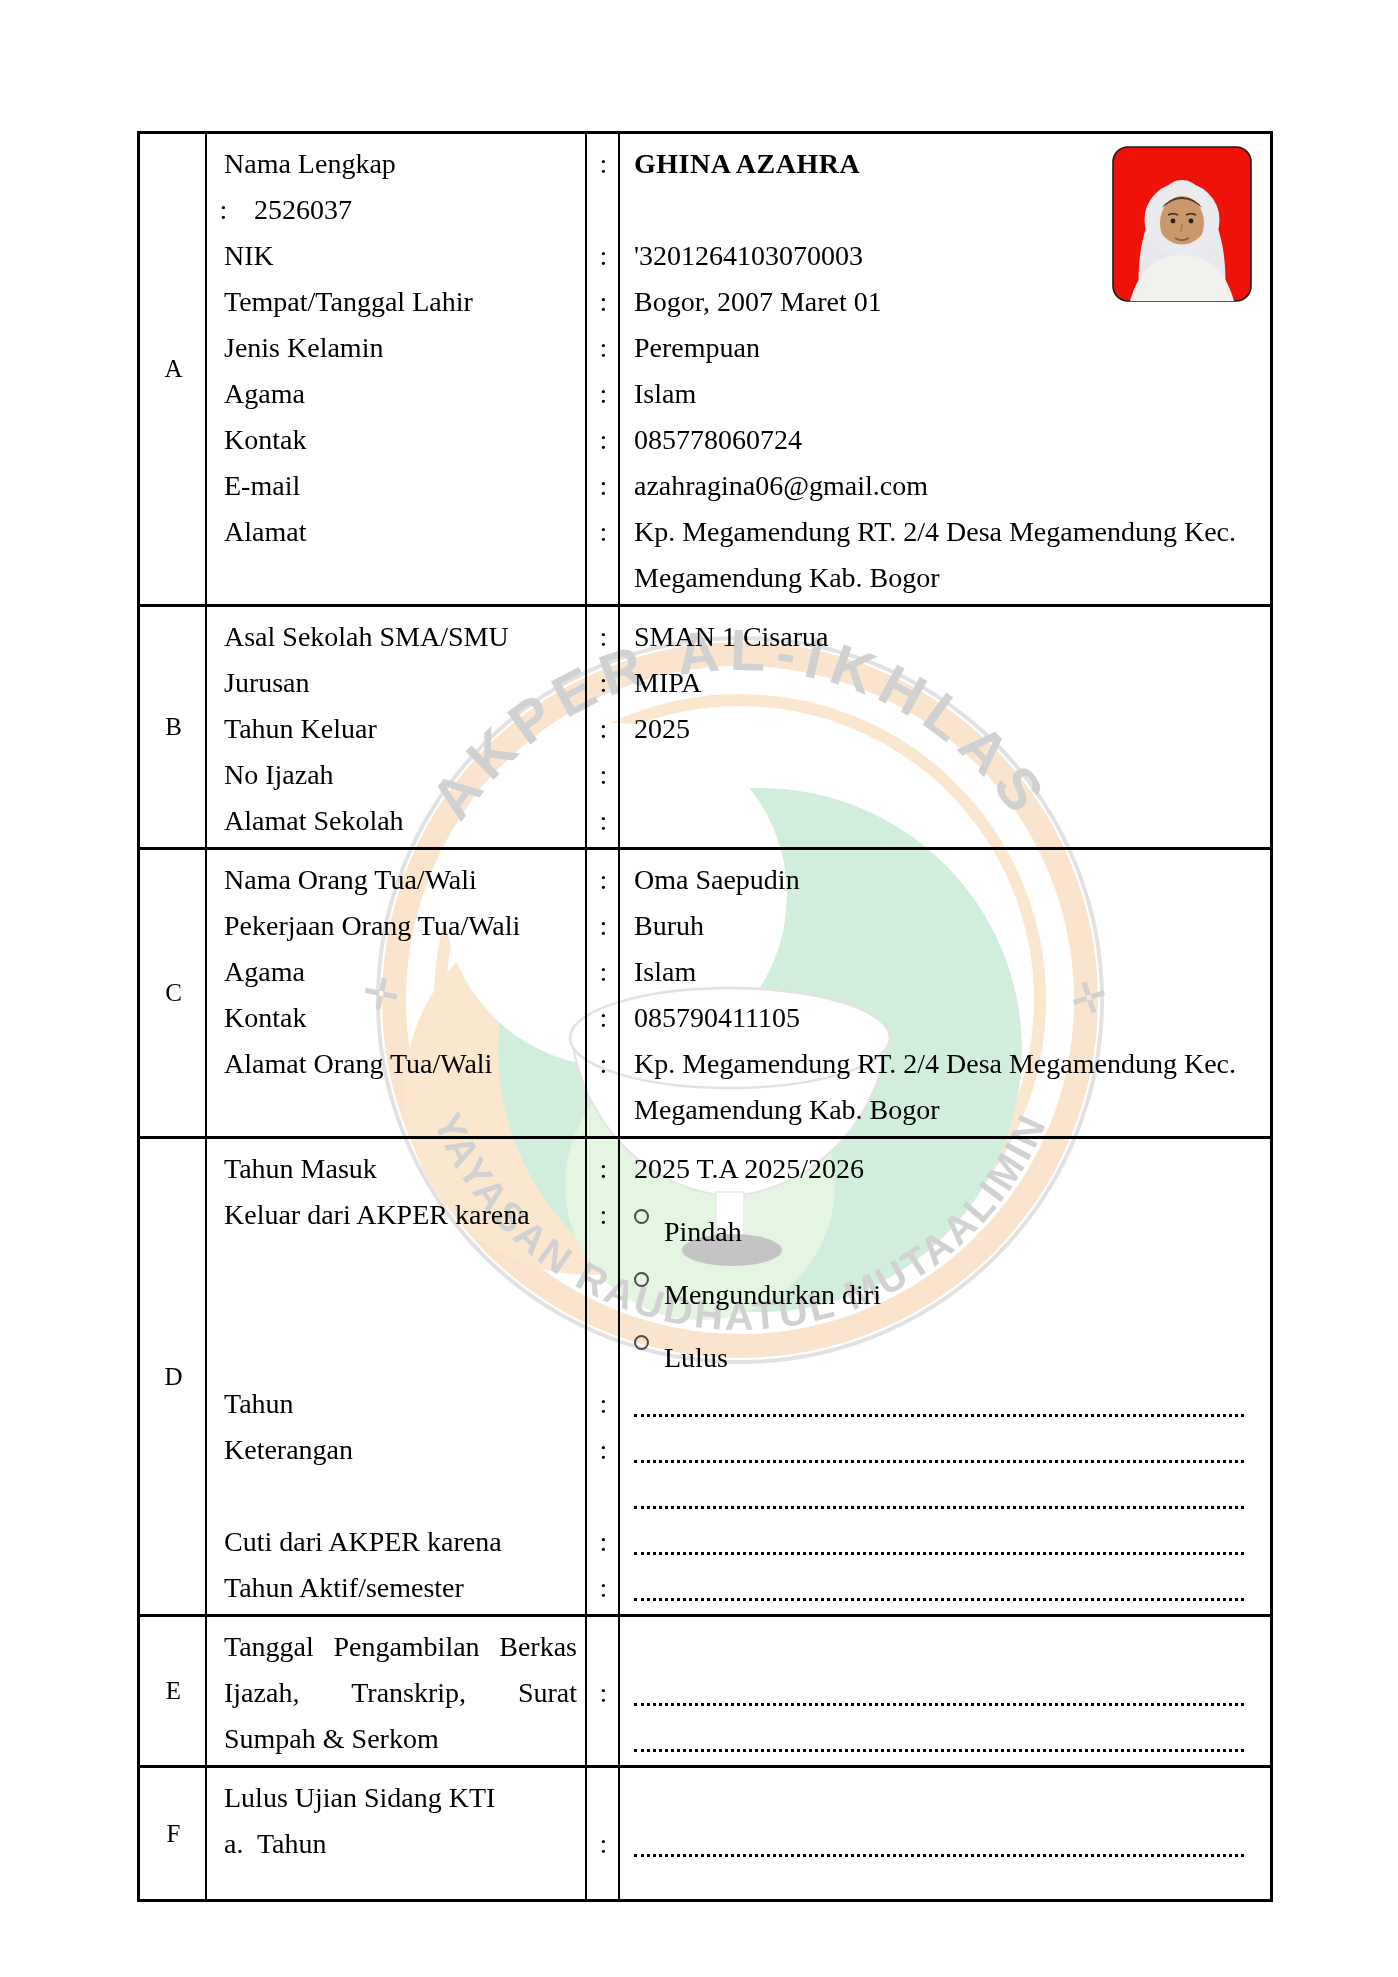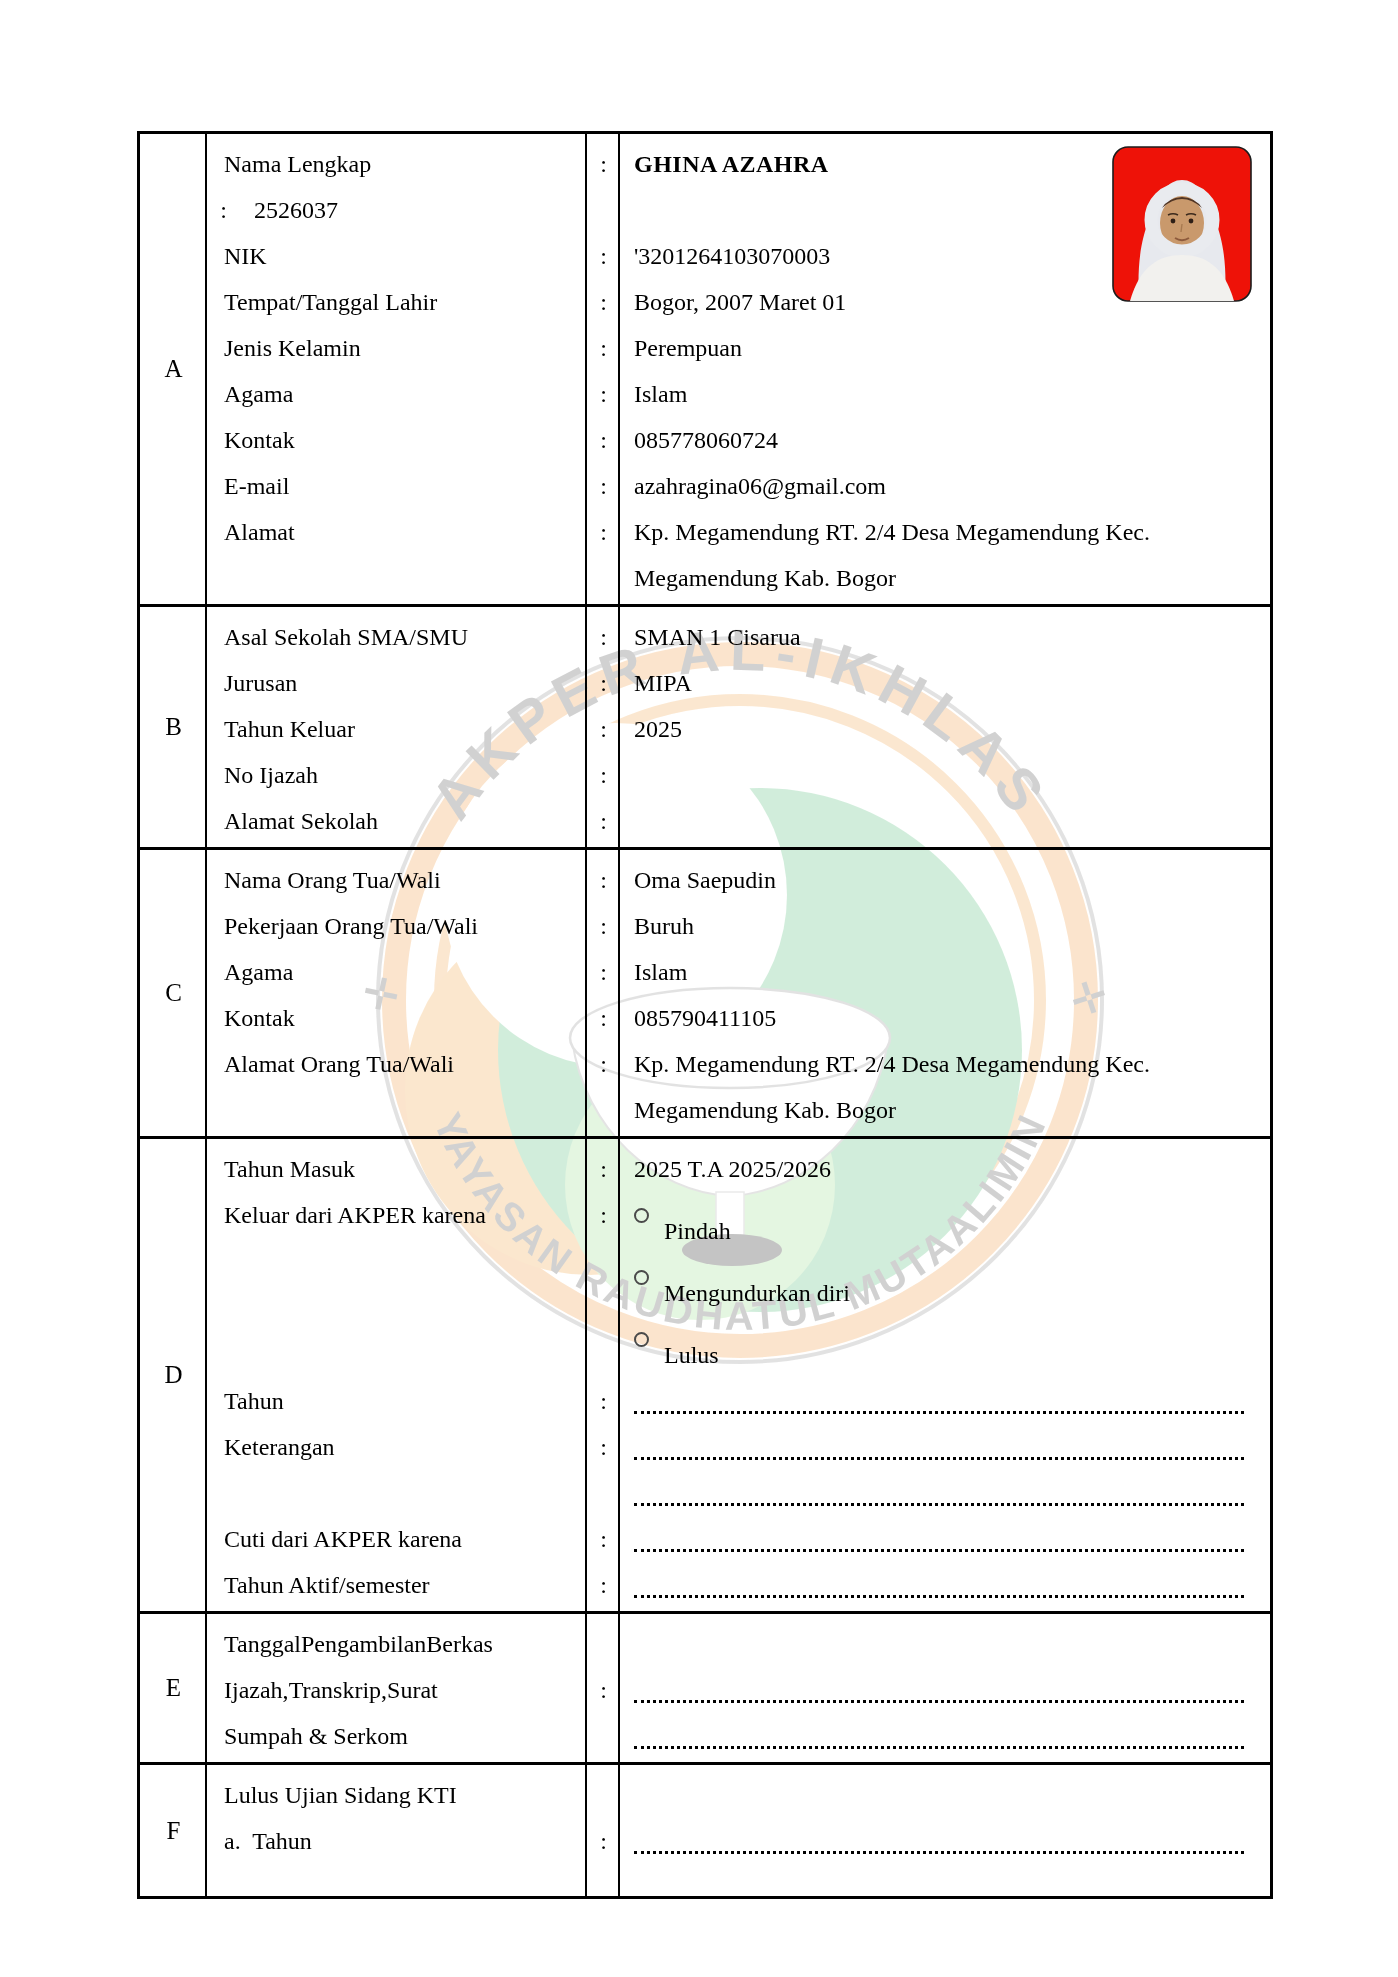--- a/index.html
+++ b/index.html
@@ -14,23 +14,23 @@
   }
   .vline{position:absolute;top:0;bottom:0;width:2px;background:#000;z-index:2;}
   .vline.v1{left:65px}
   .vline.v2{left:445px}
   .vline.v3{left:478px}
   .section{display:flex;position:relative;}
   .section + .section{border-top:3px solid #000;}
   .letter-cell{width:67px;flex:none;display:flex;align-items:center;justify-content:center;font-size:25px;}
   .rows{flex:1;min-width:0;padding:7px 0 3px 0;}
   .rows.pad-extra{padding-bottom:32px;}
-  .frow{display:flex;min-height:46px;line-height:46px;font-size:24px;}
+  .frow{display:flex;min-height:46px;line-height:46px;font-size:28px;}
   .lab{width:380px;flex:none;box-sizing:border-box;padding:0 10px 0 17px;white-space:pre-wrap;}
-  .lab.justify{display:flex;justify-content:flex-start;}
+  .lab.justify{display:flex;justify-content:space-between;}
   .colon{width:33px;flex:none;text-align:center;}
   .val{flex:1;min-width:0;box-sizing:border-box;padding:0 22px 0 14px;white-space:pre-wrap;}
   .val.bold{font-weight:bold;letter-spacing:.5px;}
   .dots{height:33px;border-bottom:3px dotted #000;margin-right:4px;}
   .radio-option{display:inline-flex;}
   .radio-circle{display:inline-block;width:11px;height:11px;border:2px solid #4a4a4a;border-radius:50%;margin-right:15px;flex:none;}
   .photo{position:absolute;left:1112px;top:146px;z-index:3;}
   .wm-arc-text{font-family:"Liberation Sans","DejaVu Sans",sans-serif;font-weight:bold;}
 </style>
 </head>

